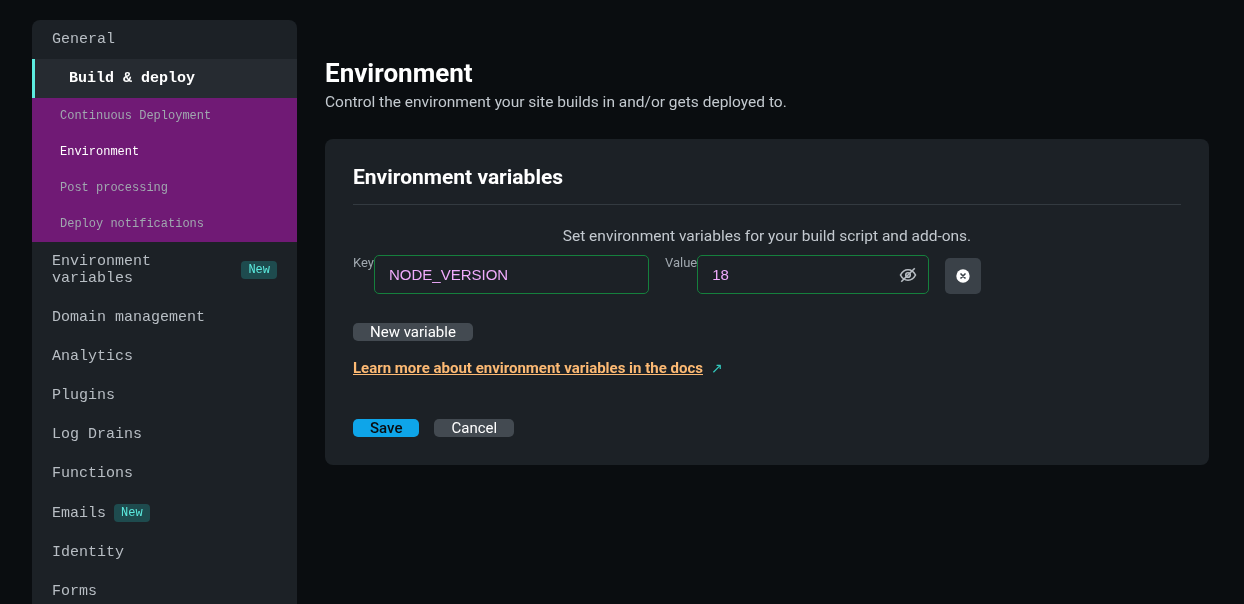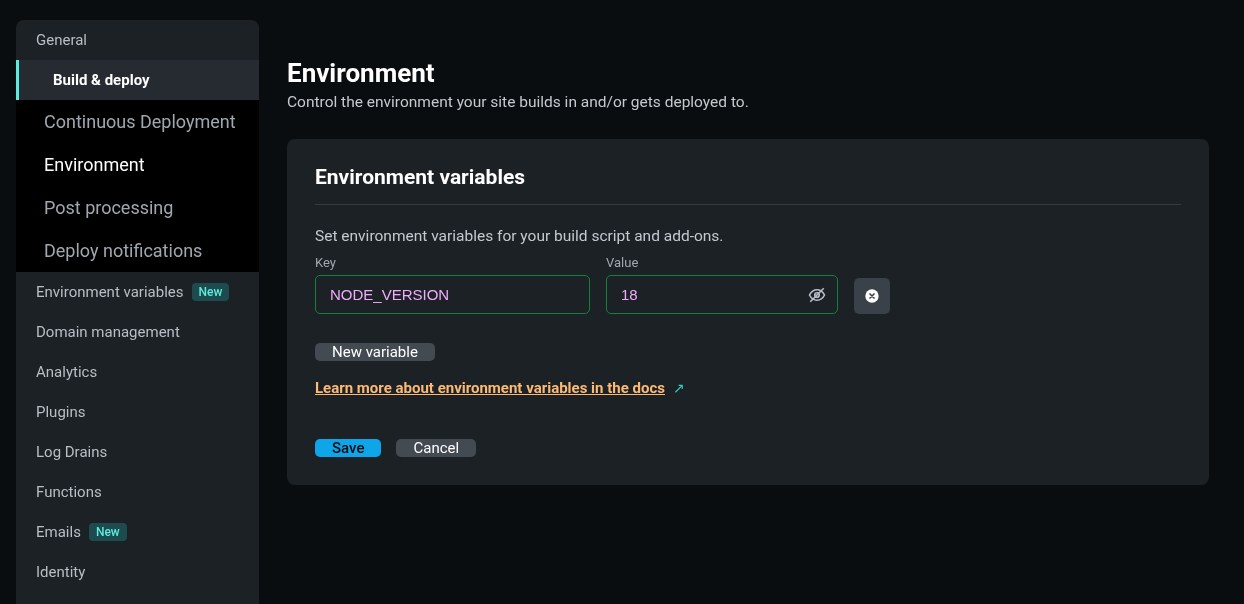--- a/index.html
+++ b/index.html
@@ -13,50 +13,51 @@
       color: #e6e6e6;
       width: 1244px;
       height: 604px;
       overflow: hidden;
     }
     .layout {
       display: flex;
       height: 100%;
     }
     .sidebar {
-      width: 243px;
+      width: 265px;
       background: #1c2126;
-      margin-left: 16px;
+      margin-left: 32px;
       margin-top: 20px;
       border-radius: 8px 8px 0 0;
       overflow: hidden;
       flex-shrink: 0;
+      font-family: Liberation Mono, monospace;
     }
     .nav-item {
       padding: 11px 20px;
       color: #b8bec4;
       font-size: 15px;
       cursor: pointer;
       display: flex;
       align-items: center;
       gap: 8px;
     }
     .nav-item.active {
       background: #262b31;
       color: #ffffff;
       font-weight: 700;
       border-left: 3px solid #5cebdf;
       padding-left: 34px;
     }
     .nav-sub-item {
       padding: 11px 20px 11px 28px;
       color: #a0a8af;
-      font-size: 18px;
-      cursor: pointer;
-      background: #000000;
+      font-size: 12px;
+      cursor: pointer;
+      background: #701a75;
     }
     .nav-sub-item.active {
       color: #ffffff;
     }
     .badge {
       background: #1e4b4e;
       color: #5cebdf;
       font-size: 12px;
       padding: 2px 7px;
       border-radius: 4px;
@@ -88,30 +89,31 @@
       font-weight: 700;
       color: #ffffff;
       padding-bottom: 15px;
       border-bottom: 1px solid #333a40;
       margin-bottom: 22px;
     }
     .card-description {
       font-size: 15.5px;
       color: #c3c9cf;
       margin-bottom: 10px;
+      text-align: center;
     }
     .field-row {
       display: flex;
       gap: 16px;
       align-items: flex-end;
       margin-bottom: 28px;
     }
     .field-group {
       display: flex;
-      flex-direction: column;
+      flex-direction: row;
     }
     .field-label {
       font-size: 13px;
       color: #a0a8af;
       margin-bottom: 5px;
     }
     .input {
       background: #1c2126;
       border: 1px solid #15803d;
       border-radius: 5px;

